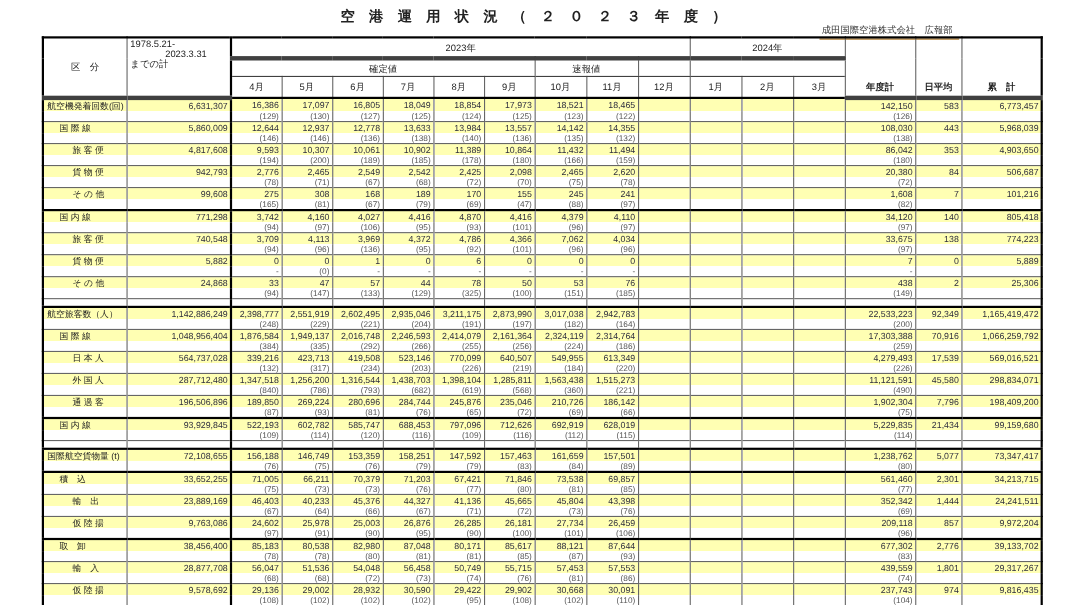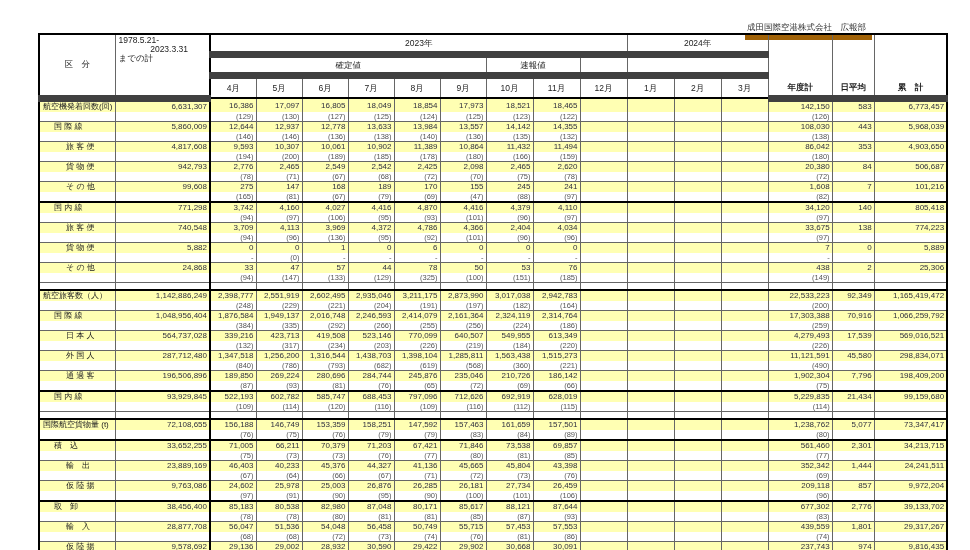--- a/index.html
+++ b/index.html
@@ -1,49 +1,50 @@
 <!DOCTYPE html>
 <html><head>
 <meta charset="utf-8">
 <style>
   html,body{margin:0;padding:0;background:#ffffff;width:970px;height:550px;overflow:hidden;
     font-family:"Liberation Sans","DejaVu Sans",sans-serif;color:#333;}
   .page{position:relative;width:970px;height:550px;}
   .title{position:absolute;top:6px;left:0;width:970px;text-align:center;
     font-size:13px;font-weight:bold;color:#222;}
   .credit{position:absolute;top:22px;left:745px;font-size:8.5px;color:#333;
-    border-bottom:5px solid #a16207;padding:0 6px 1px 2px;}
+    border-bottom:1px solid #a16207;padding:0 6px 1px 2px;}
   table{border-collapse:collapse;table-layout:fixed;position:absolute;top:33px;left:38px;
     width:906px;border:2px solid #000;}
   th,td{font-size:8px;line-height:9px;padding:0 2px 0 0;white-space:nowrap;overflow:hidden;
     border-left:1px solid #666;}
   th:first-child,td:first-child{border-left:none;}
   thead th{font-size:8.5px;font-weight:normal;text-align:center;vertical-align:middle;color:#222;padding:1px 1px;}
-  thead tr.hA th{border-bottom:7px solid #404040;height:14px;}
-  thead tr.hB th{border-bottom:7px solid #404040;height:12px;}
+  thead tr.hA th{border-bottom:4px solid #404040;height:14px;}
+  thead tr.hB th{border-bottom:1px solid #404040;height:12px;}
   thead tr.hC th{height:16px;}
   thead{border-bottom:2px solid #000;}
   th.periodcell{text-align:left;vertical-align:top;}
   th.periodcell .r{text-align:right;padding-right:20px;}
   th.periodcell .l{text-align:left;padding-left:2px;}
   th.totals{font-weight:bold;vertical-align:bottom;padding-bottom:3px;}
   td.bl2,th.bl2{border-left:2px solid #000;}
   tr.vrow td{border-top:1px solid #666;background:#ffffb3;height:10px;}
   tr.vrow.thick td{border-top:2px solid #000;}
   tr.prow td{border-top:none;background:#ffffff;height:8px;}
   tr.sep td{border-top:1px solid #666;background:#ffffff;height:6px;}
   td.num{text-align:right;color:#2e2e3e;}
   td.pct{text-align:right;color:#555;font-size:7.5px;}
   td.lbl{text-align:left;color:#222;}
   .ind0{padding-left:3px;} .ind1{padding-left:14px;} .ind2{padding-left:26px;}
 </style>
 </head>
 <body>
 
 <div class="page">
+  <div class="title">空　港　運　用　状　況　（　２　０　２　３　年　度　）</div>
   <div class="credit">成田国際空港株式会社　広報部</div>
 
   <table>
     <colgroup>
       <col style="width:76px">
         <col style="width:95px">
       <col style="width:46px">
         <col style="width:46px">
         <col style="width:46px">
         <col style="width:46px">
@@ -244,21 +245,21 @@
           <td class="pct"></td>
           <td class="pct"></td>
           <td class="pct">(72)</td>
           <td class="pct"></td>
           <td class="pct"></td>
         </tr>
         <tr class="vrow">
           <td class="lbl ind2">そ の 他</td>
           <td class="num">99,608</td>
           <td class="num bl2">275</td>
-          <td class="num">147</td>
+          <td class="num">308</td>
           <td class="num">168</td>
           <td class="num">189</td>
           <td class="num">170</td>
           <td class="num">155</td>
           <td class="num">245</td>
           <td class="num">241</td>
           <td class="num"></td>
           <td class="num"></td>
           <td class="num"></td>
           <td class="num"></td>
@@ -325,21 +326,21 @@
         </tr>
         <tr class="vrow">
           <td class="lbl ind2">旅 客 便</td>
           <td class="num">740,548</td>
           <td class="num bl2">3,709</td>
           <td class="num">4,113</td>
           <td class="num">3,969</td>
           <td class="num">4,372</td>
           <td class="num">4,786</td>
           <td class="num">4,366</td>
-          <td class="num">2,404</td>
+          <td class="num">7,062</td>
           <td class="num">4,034</td>
           <td class="num"></td>
           <td class="num"></td>
           <td class="num"></td>
           <td class="num"></td>
           <td class="num">33,675</td>
           <td class="num">138</td>
           <td class="num">774,223</td>
         </tr>
         <tr class="prow">

